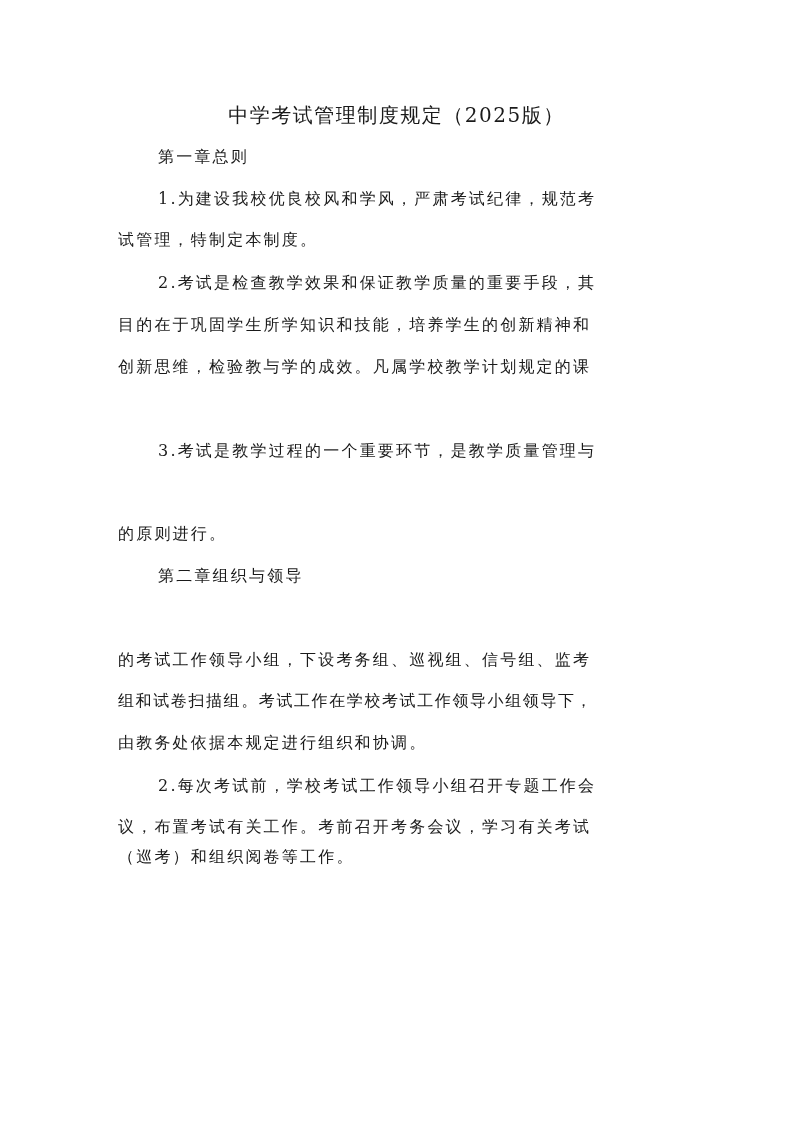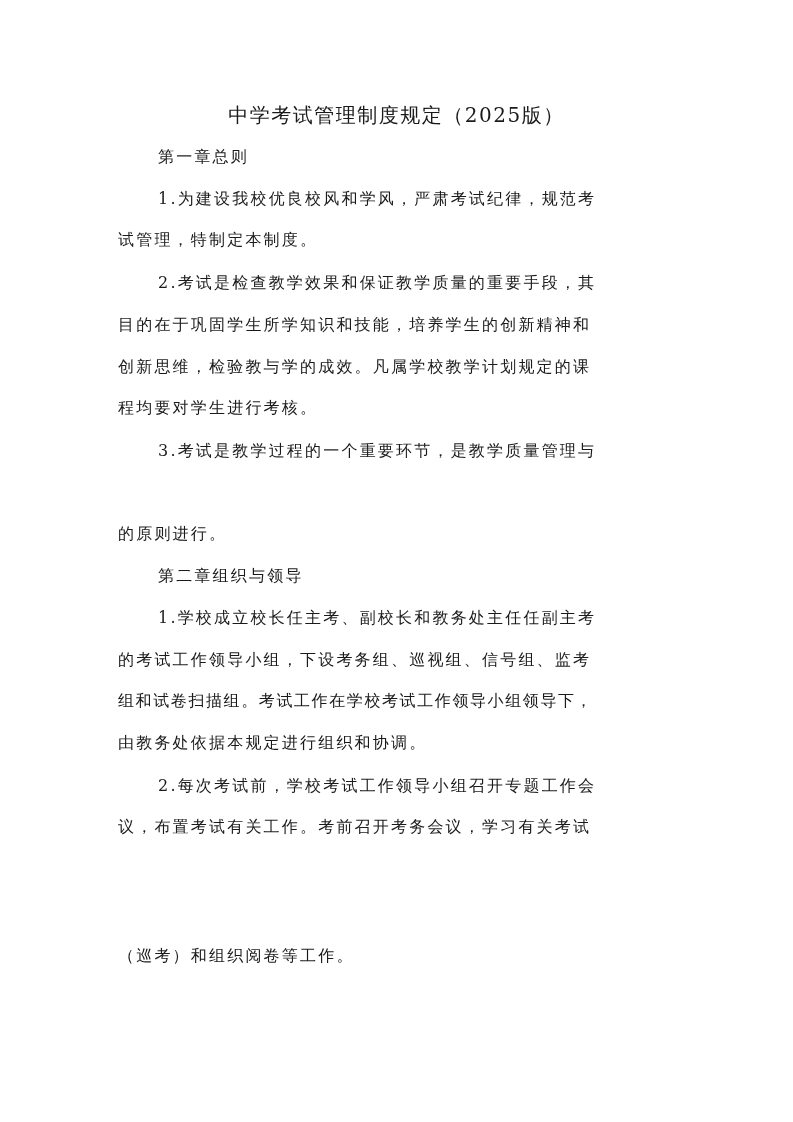--- a/index.html
+++ b/index.html
@@ -19,28 +19,26 @@
   <div class="title">中学考试管理制度规定（2025版）</div>
 
   <div class="line indent" style="top:145px">第一章总则</div>
 
   <div class="line indent" style="top:187px">1.为建设我校优良校风和学风，严肃考试纪律，规范考</div>
   <div class="line" style="top:228px">试管理，特制定本制度。</div>
 
   <div class="line indent" style="top:271px">2.考试是检查教学效果和保证教学质量的重要手段，其</div>
   <div class="line" style="top:313px">目的在于巩固学生所学知识和技能，培养学生的创新精神和</div>
   <div class="line" style="top:355px">创新思维，检验教与学的成效。凡属学校教学计划规定的课</div>
-  <div class="line" style="top:396px">程均要对学生进行考核。</div>
 
   <div class="line indent" style="top:439px">3.考试是教学过程的一个重要环节，是教学质量管理与</div>
   <div class="line" style="top:522px">的原则进行。</div>
 
   <div class="line indent" style="top:564px">第二章组织与领导</div>
 
-  <div class="line indent" style="top:606px">1.学校成立校长任主考、副校长和教务处主任任副主考</div>
   <div class="line" style="top:648px">的考试工作领导小组，下设考务组、巡视组、信号组、监考</div>
   <div class="line" style="top:689px; letter-spacing:1.6px">组和试卷扫描组。考试工作在学校考试工作领导小组领导下，</div>
   <div class="line" style="top:731px">由教务处依据本规定进行组织和协调。</div>
 
   <div class="line indent" style="top:774px">2.每次考试前，学校考试工作领导小组召开专题工作会</div>
   <div class="line" style="top:815px">议，布置考试有关工作。考前召开考务会议，学习有关考试</div>
-  <div class="line" style="top:944px">（巡考）和组织阅卷等工作。</div>
+  <div class="line" style="top:845px">（巡考）和组织阅卷等工作。</div>
 </div>
 
 </body></html>

